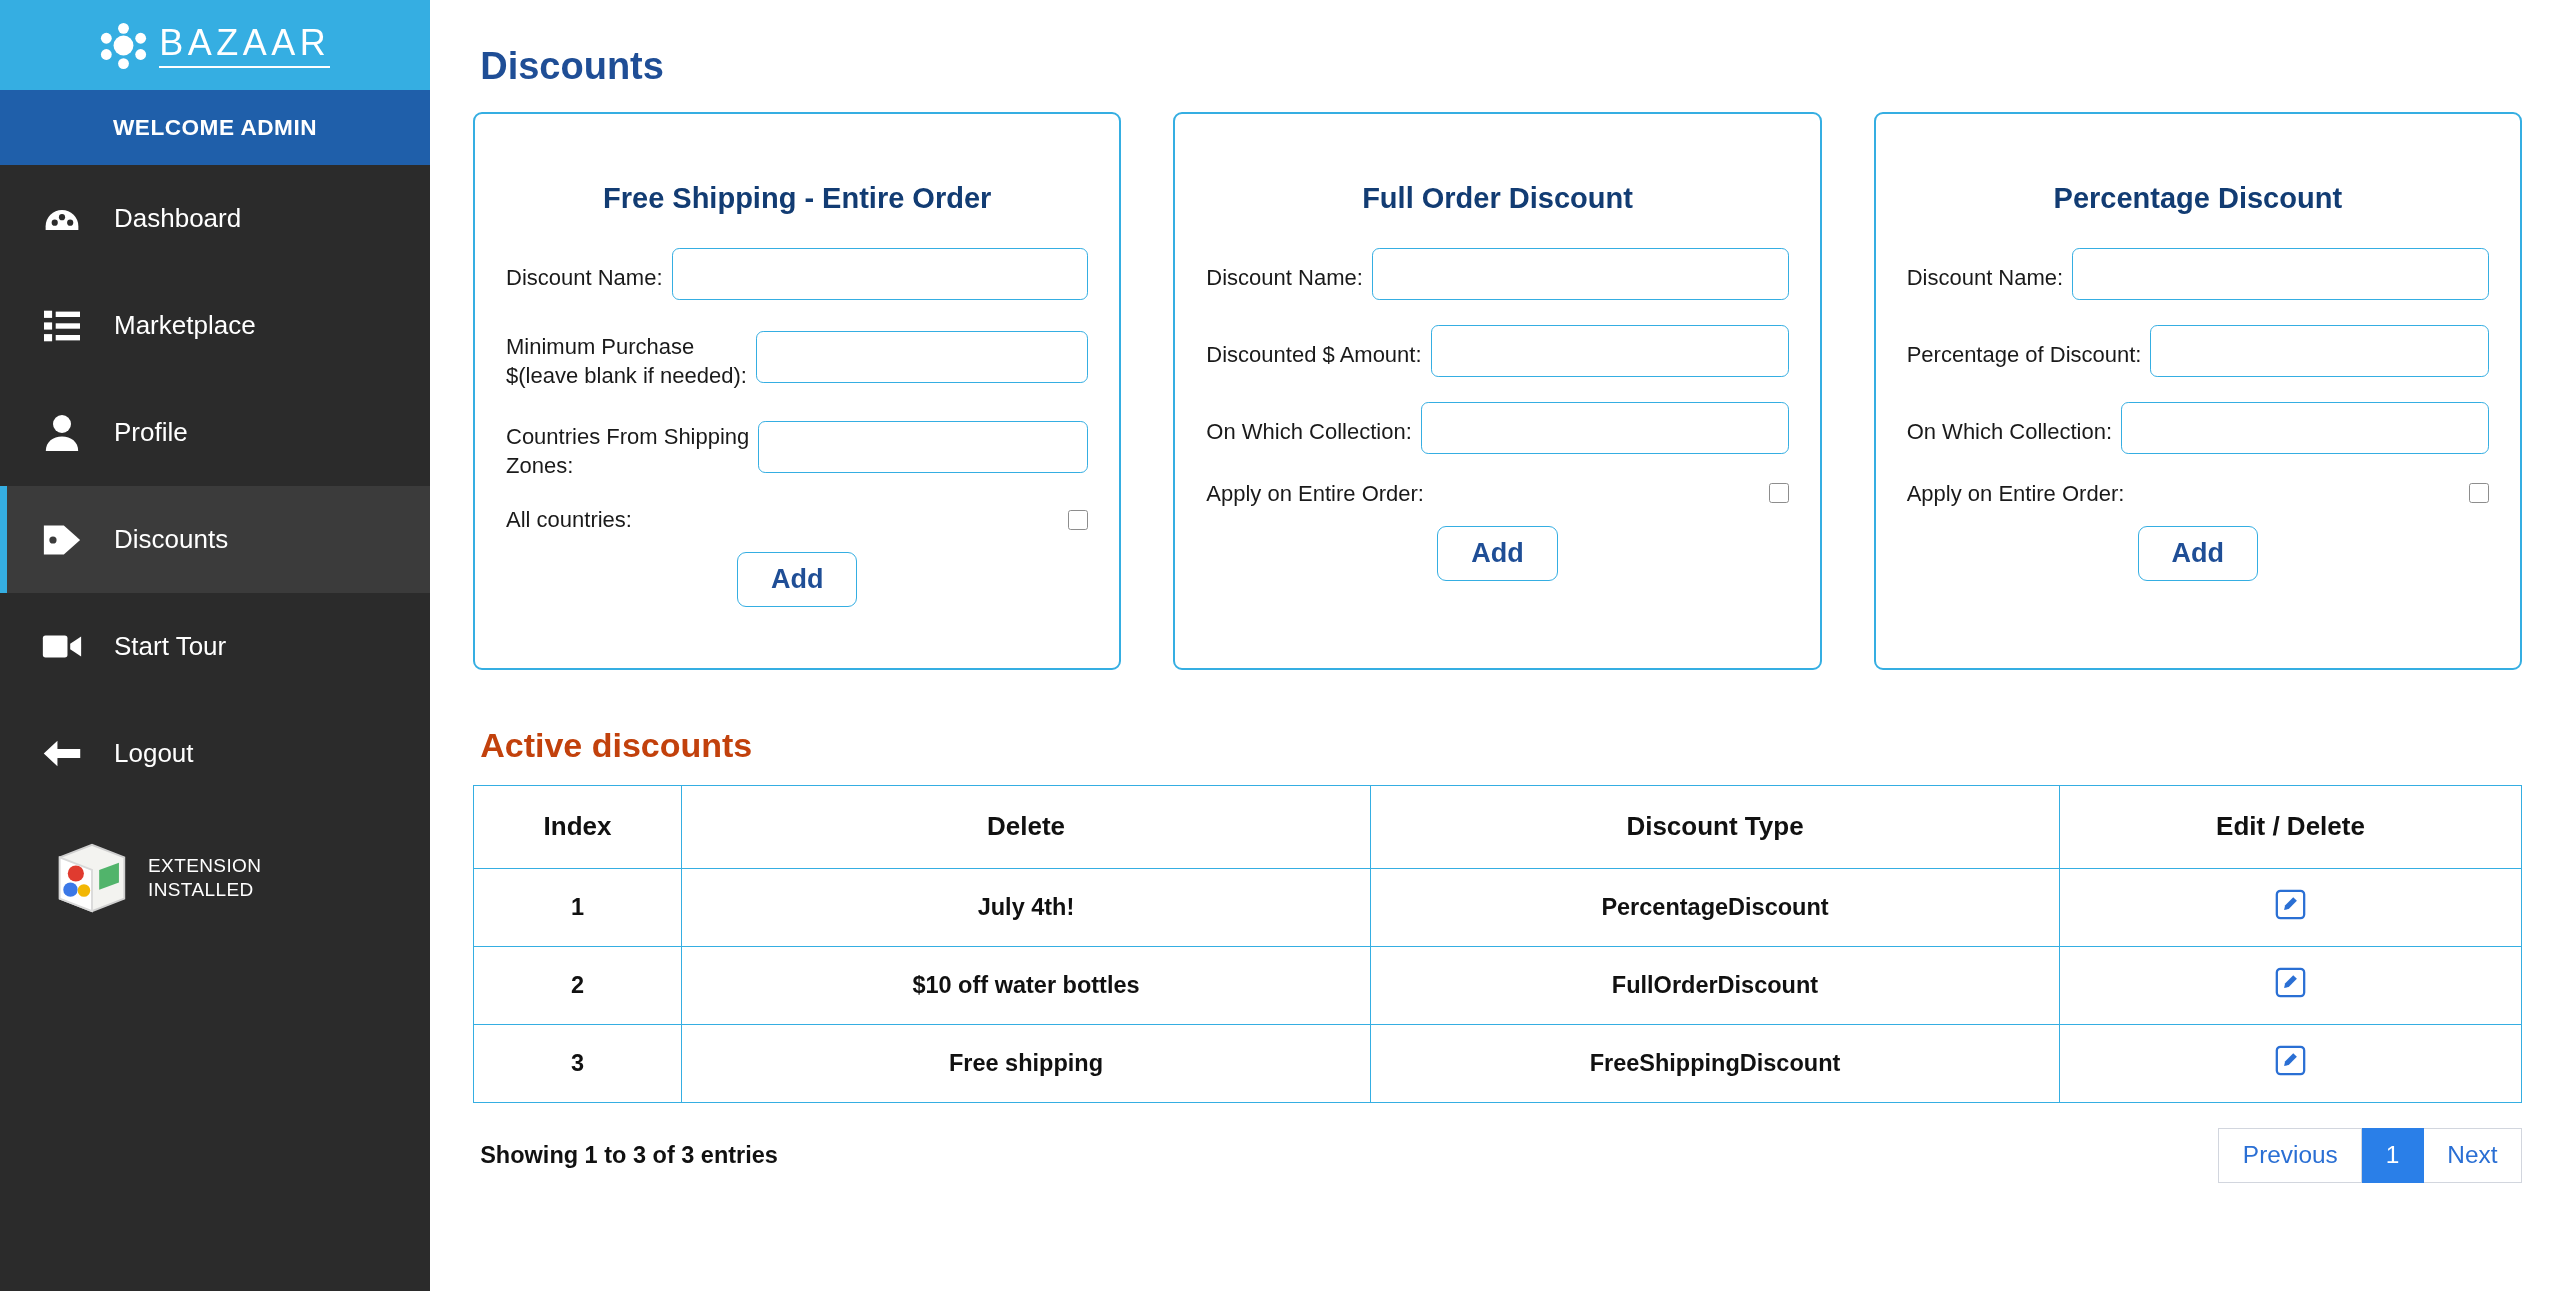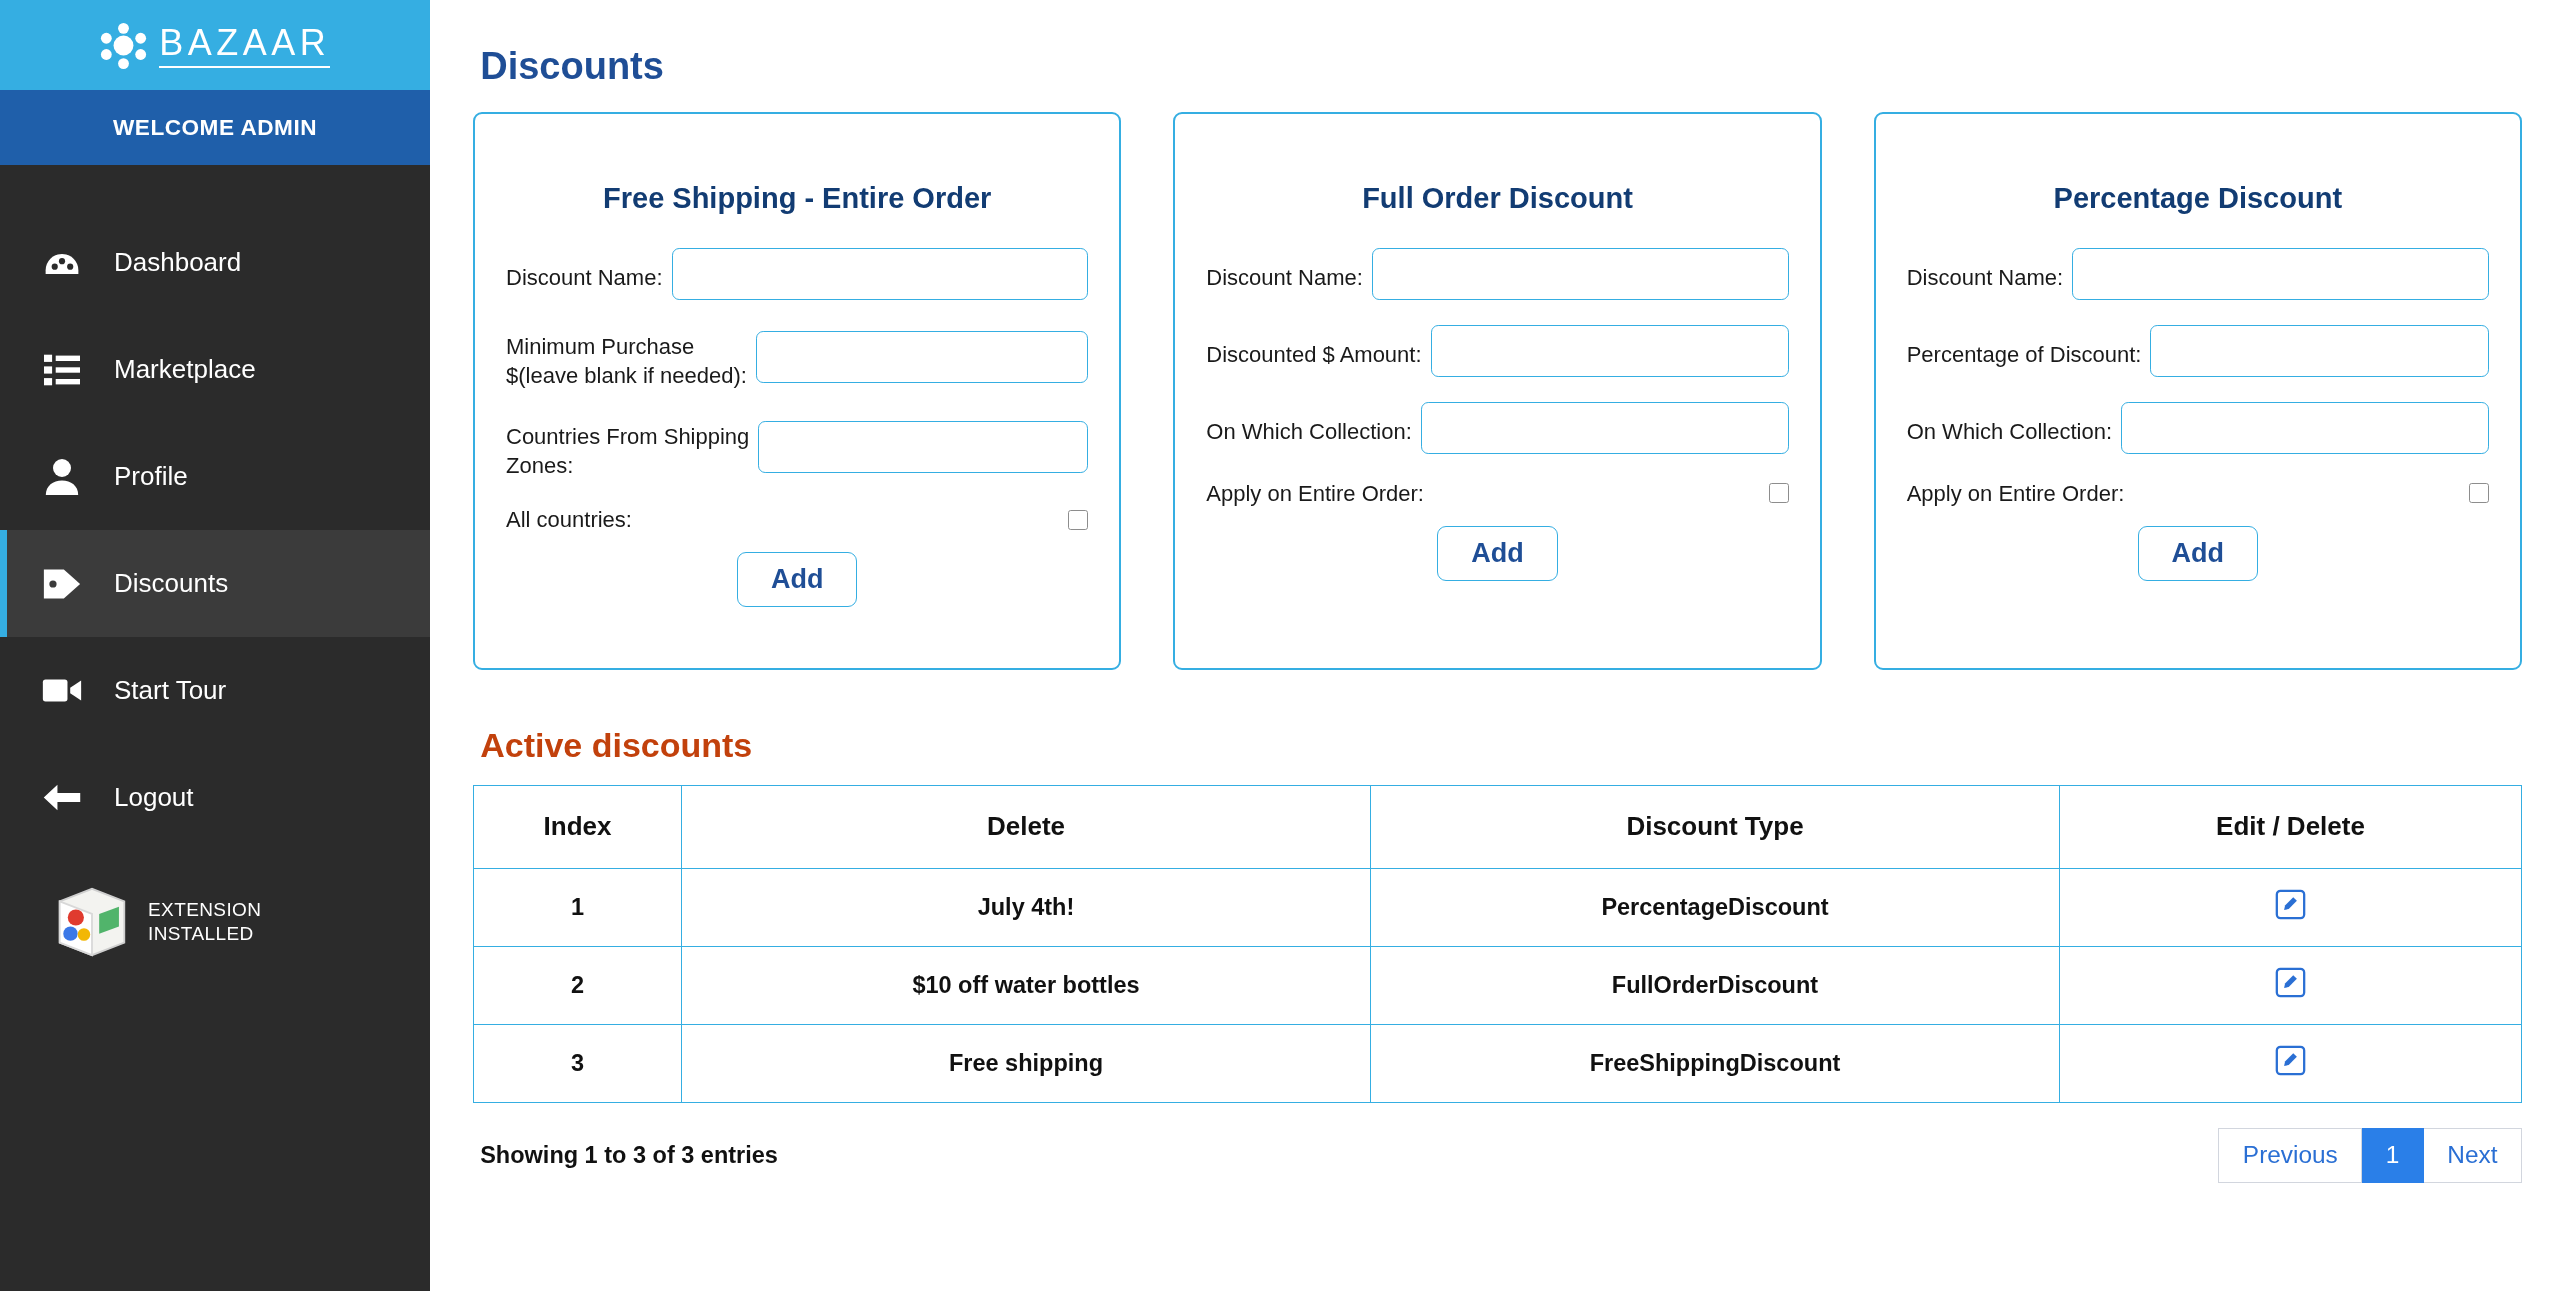--- a/index.html
+++ b/index.html
@@ -36,21 +36,21 @@
     border-bottom: 2.7px solid #ffffff;
     padding-bottom: 1.8px;
     font-family: "Liberation Sans", sans-serif;
   }
   .welcome {
     height: 75px;
     background: #1f5faa;
     display: flex; align-items: center; justify-content: center;
     font-size: 22.6px; font-weight: bold; letter-spacing: 0.5px;
   }
-  .nav { padding-top: 29px; margin-top: 15px; }
+  .nav { padding-top: 0; }
   .nav-item {
     height: 107px;
     display: flex; align-items: center;
     padding-left: 40px;
     gap: 31px;
     font-size: 26px;
     color: #ffffff;
     cursor: pointer;
     position: relative;
   }

